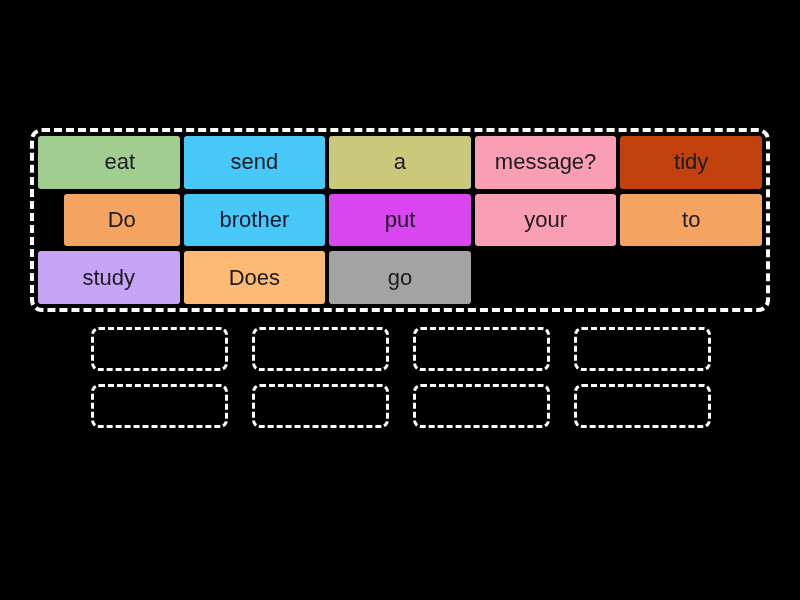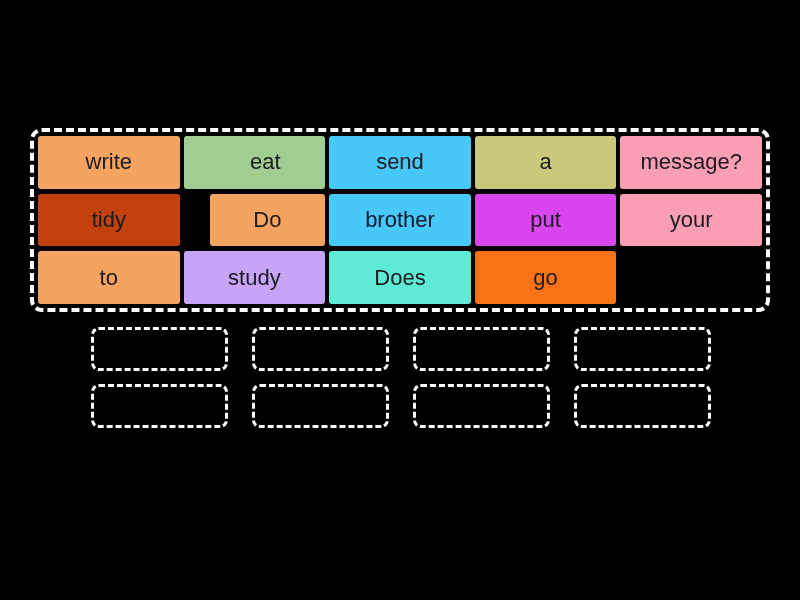--- a/index.html
+++ b/index.html
@@ -61,34 +61,33 @@
     border-radius: 8px;
     background: transparent;
   }
 </style>
 </head>
 <body>
 
 <div class="stage">
 
   <div class="word-pool">
-    <div class="tile" style="background-color: rgb(245, 163, 96); color: rgb(27, 27, 34);">write</div>
     <div class="tile" style="background-color: rgb(161, 205, 144); color: rgb(27, 27, 34); padding-left: 22px;">eat</div>
     <div class="tile" style="background-color: rgb(71, 200, 248); color: rgb(27, 27, 34);">send</div>
     <div class="tile" style="background-color: rgb(202, 201, 123); color: rgb(27, 27, 34);">a</div>
     <div class="tile" style="background-color: rgb(250, 158, 180); color: rgb(27, 27, 34);">message?</div>
     <div class="tile" style="background-color: #c2410c; color: rgb(27, 27, 34);">tidy</div>
     <div class="tile" style="background-color: rgb(245, 163, 96); color: rgb(27, 27, 34); margin-left: 26px;">Do</div>
     <div class="tile" style="background-color: rgb(71, 200, 248); color: #0f172a;">brother</div>
     <div class="tile" style="background-color: #d946ef; color: rgb(27, 27, 34);">put</div>
     <div class="tile" style="background-color: rgb(250, 158, 180); color: rgb(27, 27, 34);">your</div>
     <div class="tile" style="background-color: rgb(245, 163, 96); color: rgb(27, 27, 34);">to</div>
     <div class="tile" style="background-color: rgb(200, 164, 246); color: rgb(27, 27, 34);">study</div>
-    <div class="tile" style="background-color: #5eead4; color: rgb(27, 27, 34);">Does</div>
-    <div class="tile" style="background-color: #f97316; color: rgb(27, 27, 34);">go</div>
+    <div class="tile" style="background-color: #fdba74; color: rgb(27, 27, 34);">Does</div>
+    <div class="tile" style="background-color: #a3a3a3; color: rgb(27, 27, 34);">go</div>
   </div>
 
   <div class="answer-slots">
     <div class="slot"></div>
     <div class="slot"></div>
     <div class="slot"></div>
     <div class="slot"></div>
     <div class="slot"></div>
     <div class="slot"></div>
     <div class="slot"></div>

